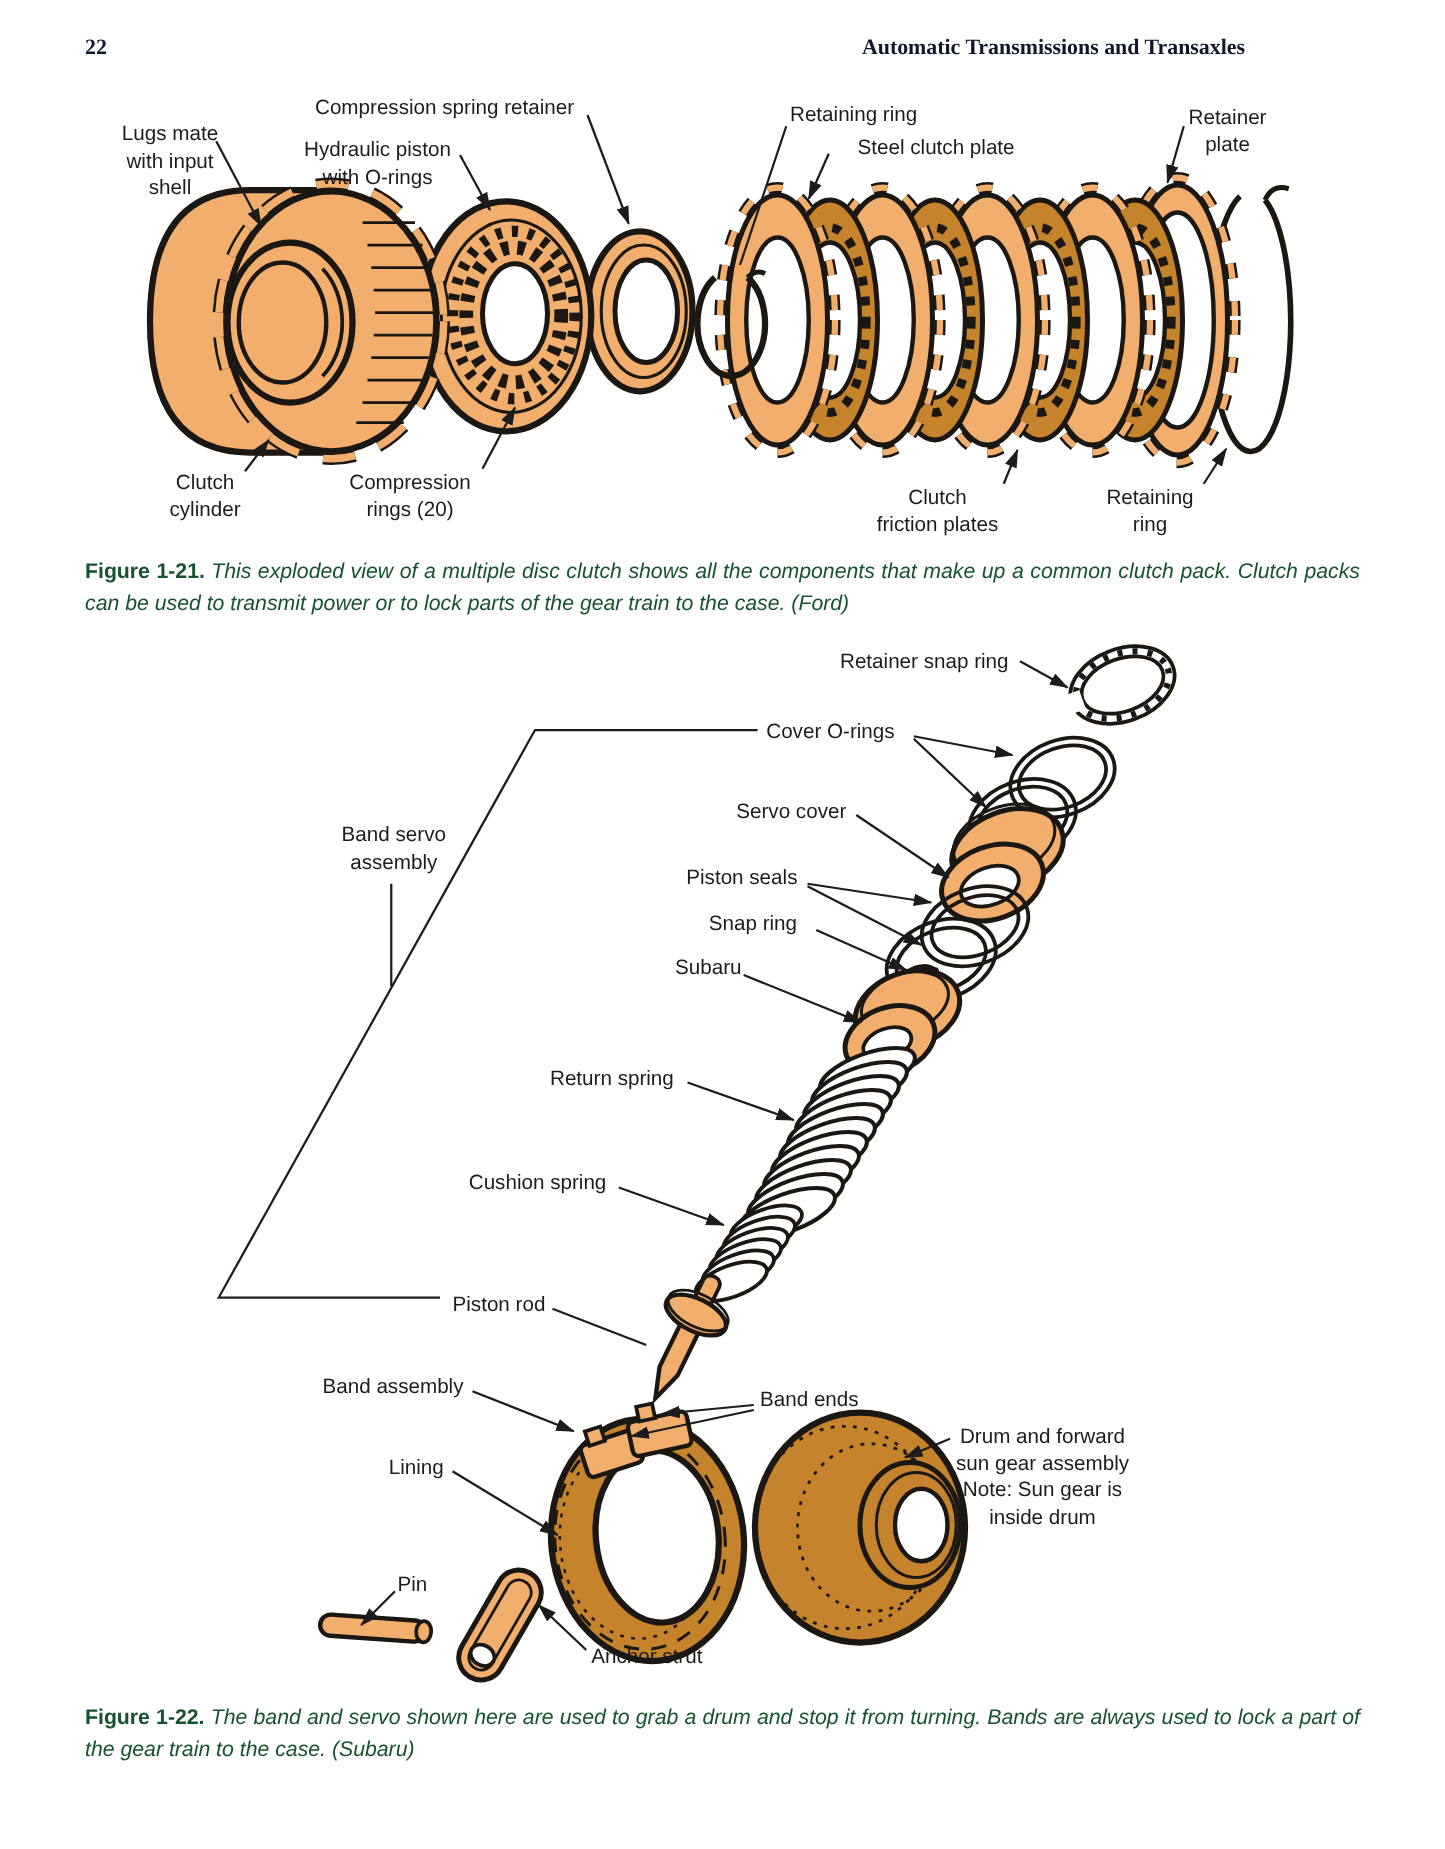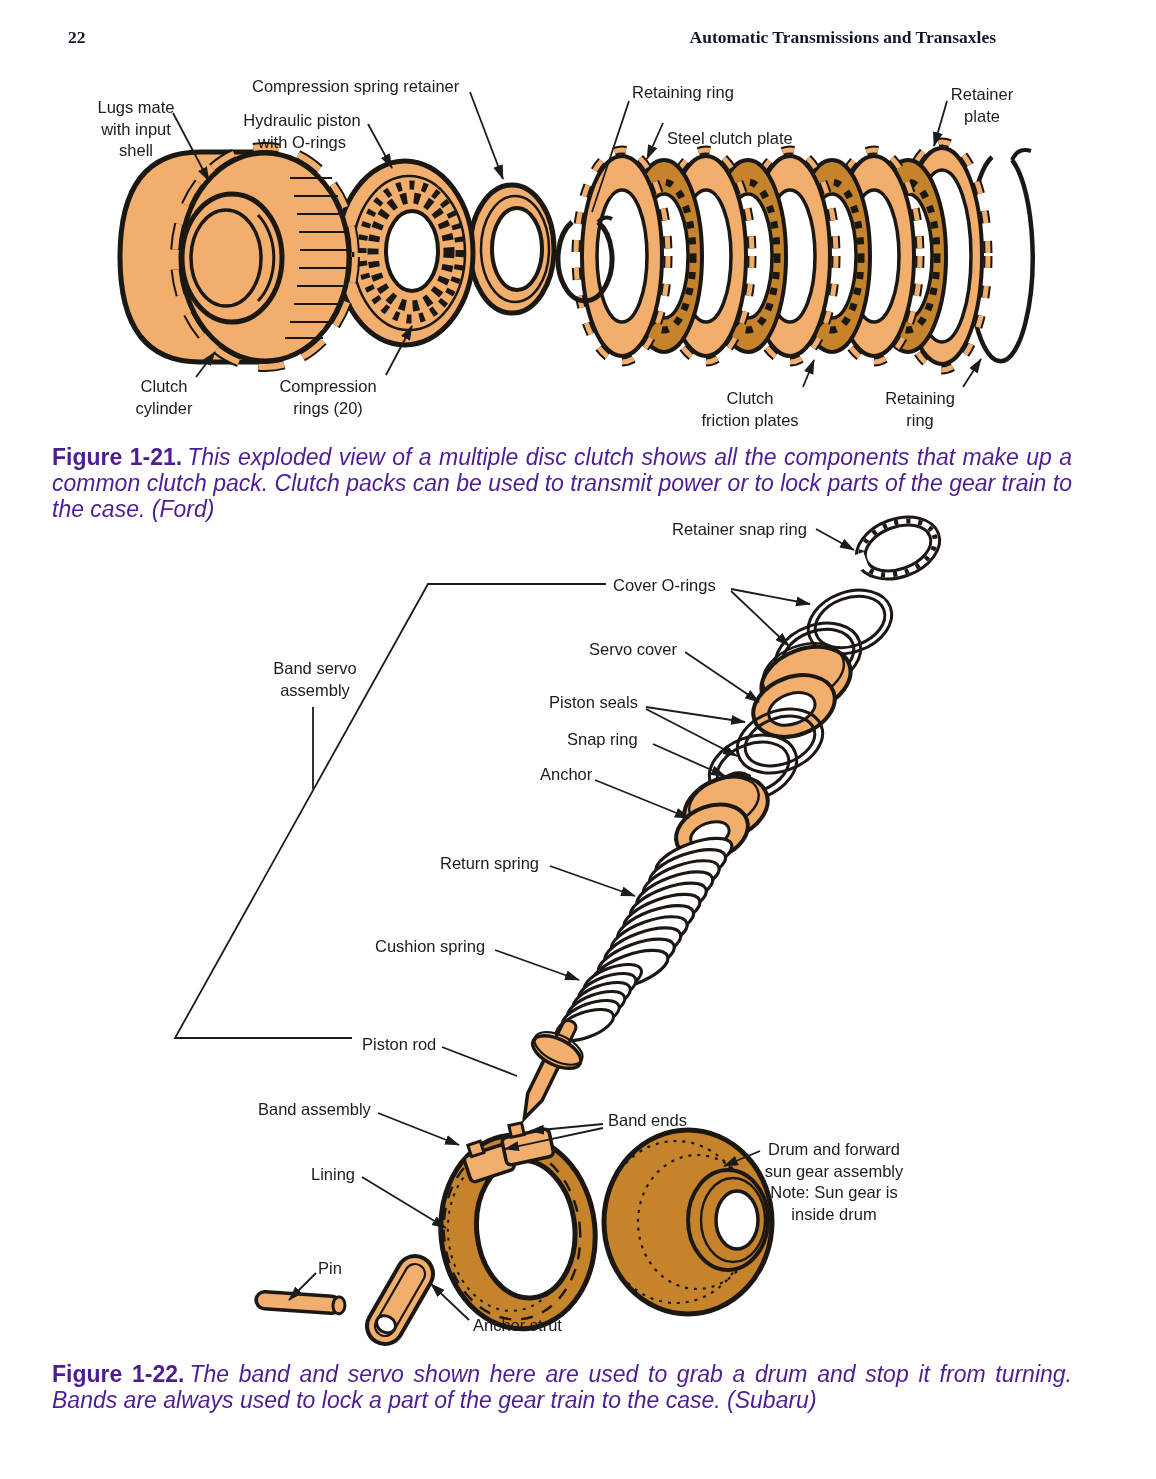--- a/index.html
+++ b/index.html
@@ -6,22 +6,22 @@
   .page{position:relative;width:1156px;height:1479px;background:#fff;
         font-family:"Liberation Sans",sans-serif;overflow:hidden;color:#1c1c1c;}
   .runhead{position:absolute;top:27px;font-family:"Liberation Serif",serif;
            font-weight:bold;font-size:17.5px;color:#0f172a;}
   .pn{left:68px;}
   .rh{right:160px;}
   svg.art{position:absolute;left:0;top:0;}
   .lbl{position:absolute;font-size:16.5px;line-height:21.5px;color:#1c1c1c;
        white-space:pre-line;}
   .ctr{text-align:center;}
-  .caption{position:absolute;left:52px;width:1020px;font-size:23px;
-           line-height:26px;text-align:justify;color:#4c1d95;}
+  .caption{position:absolute;left:68px;width:1020px;font-size:17px;
+           line-height:26px;text-align:justify;color:#14532d;}
   .caption .fb{font-weight:bold;font-style:normal;margin-right:5px;}
   .caption .it{font-style:italic;}
   
   :root{--part-light:#F2AE6C;--part-dark:#C5832B;--line:#1b1713;}
   .pt{fill:var(--part-light);stroke:var(--line);}
   .pb{fill:var(--part-dark);stroke:var(--line);}
   .wh{fill:#ffffff;stroke:var(--line);}
   .ln{fill:none;stroke:var(--line);}
   .ld{fill:none;stroke:#1c1c1c;stroke-width:1.8;}
 </style>
@@ -277,21 +277,21 @@
   </svg>
 
   <div class="figure">
     <div class="lbl ctr" style="left:81px;top:97px;width:110px;">Lugs mate
 with input
 shell</div>
     <div class="lbl" style="left:252px;top:76px;">Compression spring retainer</div>
     <div class="lbl ctr" style="left:237px;top:110px;width:130px;">Hydraulic piston
 with O-rings</div>
     <div class="lbl" style="left:632px;top:82px;">Retaining ring</div>
-    <div class="lbl" style="left:667px;top:108px;margin-top:20px;">Steel clutch plate</div>
+    <div class="lbl" style="left:686px;top:108px;">Steel clutch plate</div>
     <div class="lbl ctr" style="left:938px;top:84px;width:88px;">Retainer
 plate</div>
     <div class="lbl ctr" style="left:118px;top:376px;width:92px;">Clutch
 cylinder</div>
     <div class="lbl ctr" style="left:270px;top:376px;width:116px;">Compression
 rings (20)</div>
     <div class="lbl ctr" style="left:688px;top:388px;width:124px;">Clutch
 friction plates</div>
     <div class="lbl ctr" style="left:874px;top:388px;width:92px;">Retaining
 ring</div>
@@ -302,21 +302,21 @@
   </div>
 
   <div class="figure">
     <div class="lbl" style="left:672px;top:519px;">Retainer snap ring</div>
     <div class="lbl" style="left:613px;top:575px;">Cover O-rings</div>
     <div class="lbl" style="left:589px;top:639px;">Servo cover</div>
     <div class="lbl ctr" style="left:256px;top:658px;width:118px;">Band servo
 assembly</div>
     <div class="lbl" style="left:549px;top:692px;">Piston seals</div>
     <div class="lbl" style="left:567px;top:729px;">Snap ring</div>
-    <div class="lbl" style="left:540px;top:764px;">Anchor</div>
+    <div class="lbl" style="left:540px;top:764px;">Subaru</div>
     <div class="lbl" style="left:440px;top:853px;">Return spring</div>
     <div class="lbl" style="left:375px;top:936px;">Cushion spring</div>
     <div class="lbl" style="left:362px;top:1034px;">Piston rod</div>
     <div class="lbl" style="left:258px;top:1099px;">Band assembly</div>
     <div class="lbl" style="left:608px;top:1110px;">Band ends</div>
     <div class="lbl" style="left:311px;top:1164px;">Lining</div>
     <div class="lbl ctr" style="left:758px;top:1139px;width:152px;">Drum and forward
 sun gear assembly
 Note: Sun gear is
 inside drum</div>

